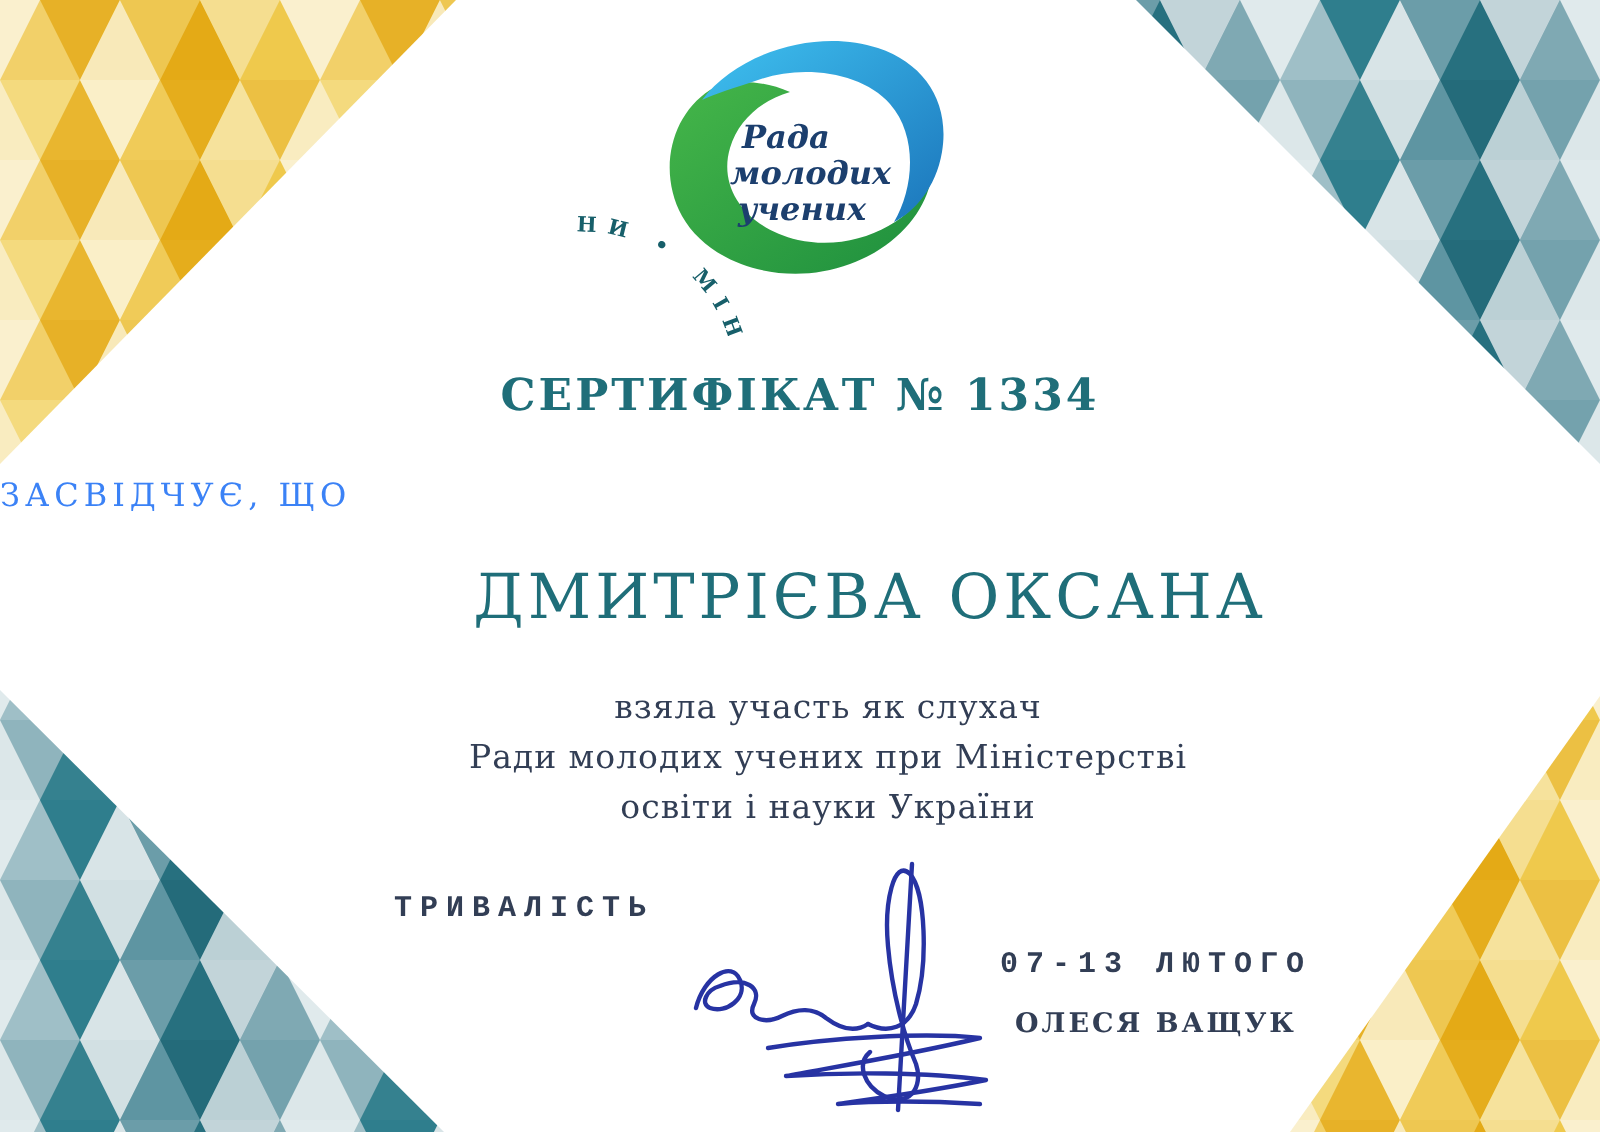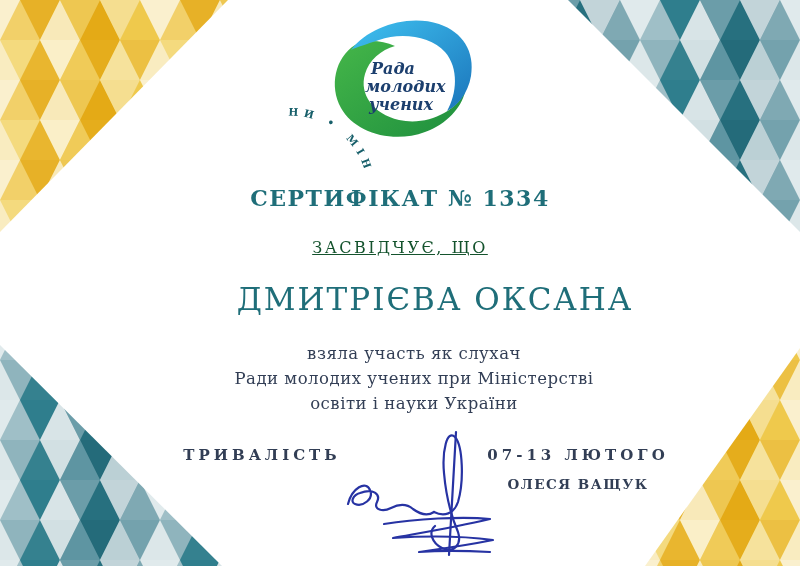--- a/index.html
+++ b/index.html
@@ -9,35 +9,35 @@
   }
   .corners{position:absolute;left:0;top:0;width:800px;height:566px;}
   .logo{position:absolute;left:283px;top:0;width:234px;height:168px;}
   .circ-text{fill:#175f6a;font-family:"DejaVu Serif",serif;font-weight:bold;font-size:10.5px;letter-spacing:2.5px;}
   .mark-text{fill:#1c3f6e;font-family:"DejaVu Serif",serif;font-weight:bold;font-style:italic;font-size:16px;}
   .title{
     position:absolute;top:185px;left:0;width:100%;text-align:center;
     font-size:22px;font-weight:bold;color:#1f6e79;letter-spacing:1.5px;
   }
   .subtitle{
-    position:absolute;top:238px;left:0;width:100%;text-align:center;
-    font-size:16px;color:#14532d;letter-spacing:2.5px;text-decoration:underline;
+    position:absolute;top:238px;left:0;width:100%;
+    font-size:16px;color:#3b82f6;letter-spacing:2.5px;
   }
   .recipient{
     position:absolute;top:281px;left:0;width:100%;text-align:center;
     font-size:31px;color:#1f6e79;letter-spacing:2px;padding-left:35px;
   }
   .body-text{
     position:absolute;top:341px;left:0;width:100%;text-align:center;
     font-size:16.5px;line-height:25px;color:#323e55;letter-spacing:0.5px;padding-left:14px;
   }
   .col{position:absolute;top:442px;width:220px;text-align:center;color:#323e55;}
   .col.left{left:152px;}
-  .col.right{left:468px;}
-  .colline{font-size:15px;font-weight:bold;letter-spacing:4px;line-height:26px;}
+  .col.right{left:468px;margin-top:28px;}
+  .colline{font-size:15px;font-weight:bold;letter-spacing:4px;line-height:26px;font-family:Liberation Mono, monospace;}
   .signer{margin-top:8px;font-size:13.5px;font-weight:bold;letter-spacing:1.5px;}
   .signature{position:absolute;left:332px;top:424px;width:170px;height:135px;}
   .sig-stroke{fill:none;stroke:#2733a3;stroke-width:2.2;stroke-linecap:round;stroke-linejoin:round;}
 </style>
 </head>
 <body>
 
 <div class="certificate">
 
   <svg class="corners" viewBox="0 0 800 566" aria-hidden="true">

